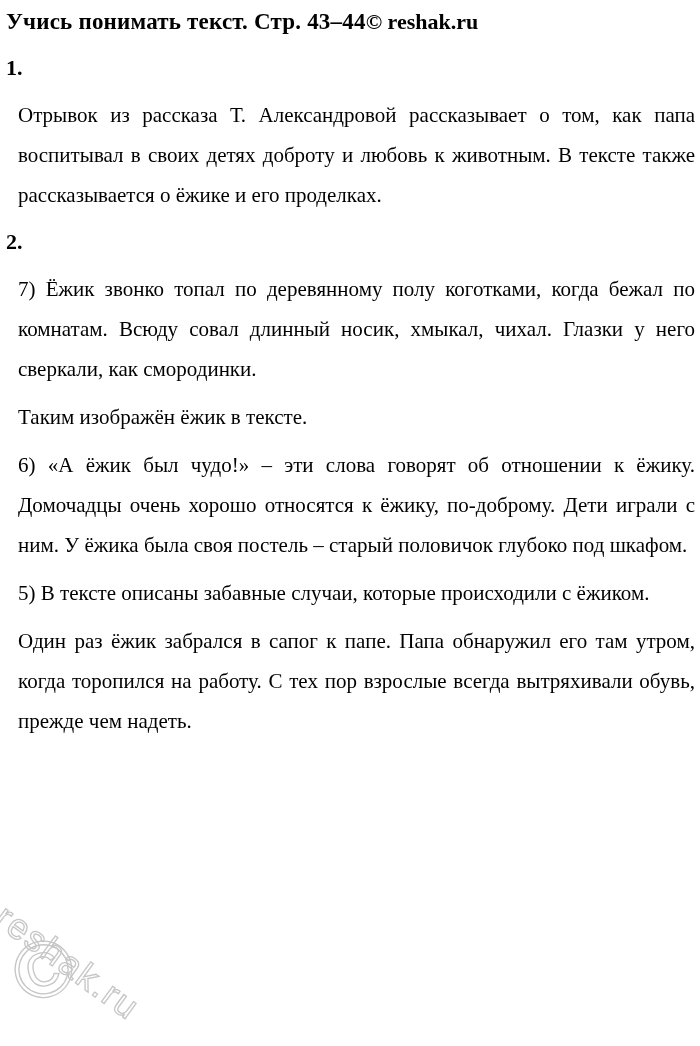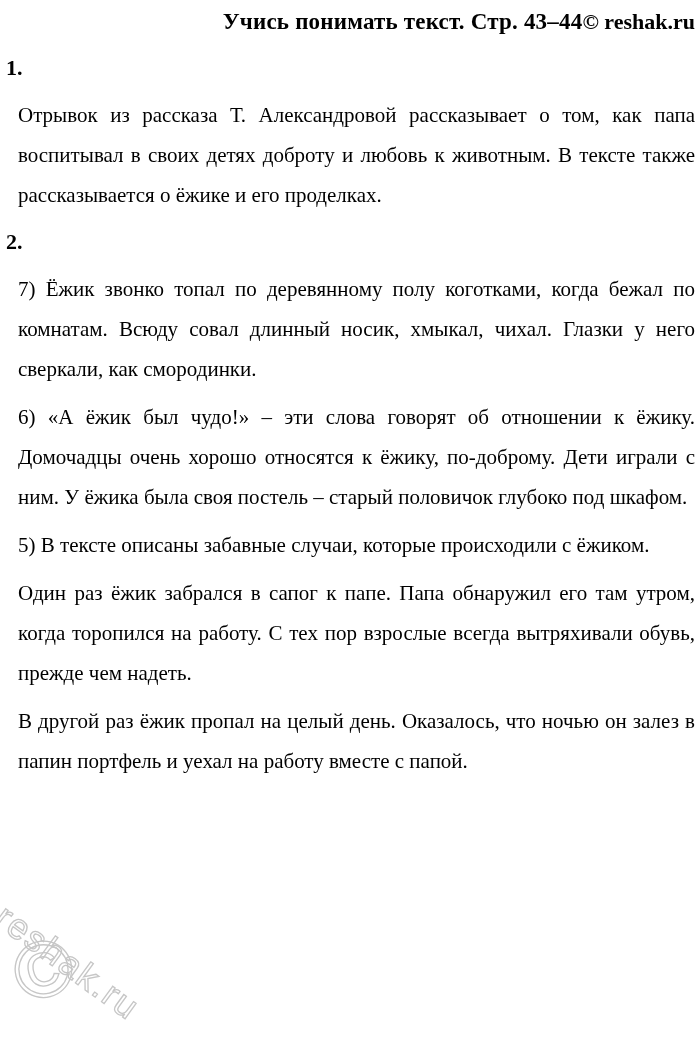--- a/index.html
+++ b/index.html
@@ -13,25 +13,24 @@
     position: relative;
     overflow: hidden;
   }
   .page {
     position: relative;
     z-index: 1;
     padding: 5px 5px 0 6px;
   }
   .doc-header {
     display: flex;
-    justify-content: flex-end;
+    justify-content: flex-start;
     align-items: flex-start;
     line-height: 34px;
     margin-bottom: 10px;
-    margin-left: 40px;
   }
   .doc-title {
     font-size: 23px;
     font-weight: bold;
     letter-spacing: 0.2px;
   }
   .copyright {
     font-size: 22px;
     font-weight: bold;
   }
@@ -88,22 +87,22 @@
   <div class="heading">1.</div>
 
   <p class="para">Отрывок из рассказа Т. Александровой рассказывает о том, как папа воспитывал в своих детях доброту и любовь к животным. В тексте также рассказывается о ёжике и его проделках.</p>
 
   <div class="heading">2.</div>
 
 
 
   <p class="para">7) Ёжик звонко топал по деревянному полу коготками, когда бежал по комнатам. Всюду совал длинный носик, хмыкал, чихал. Глазки у него сверкали, как смородинки.</p>
 
+  <p class="para">Таким изображён ёжик в тексте.</p>
 
   <p class="para">6) «А ёжик был чудо!» – эти слова говорят об отношении к ёжику. Домочадцы очень хорошо относятся к ёжику, по-доброму. Дети играли с ним. У ёжика была своя постель – старый половичок глубоко под шкафом.</p>
 
   <p class="para">5) В тексте описаны забавные случаи, которые происходили с ёжиком.</p>
 
   <p class="para">Один раз ёжик забрался в сапог к папе. Папа обнаружил его там утром, когда торопился на работу. С тех пор взрослые всегда вытряхивали обувь, прежде чем надеть.</p>
 
-  <p class="para">В другой раз ёжик пропал на целый день. Оказалось, что ночью он залез в папин портфель и уехал на работу вместе с папой.</p>
 
 </div>
 
 </body></html>

